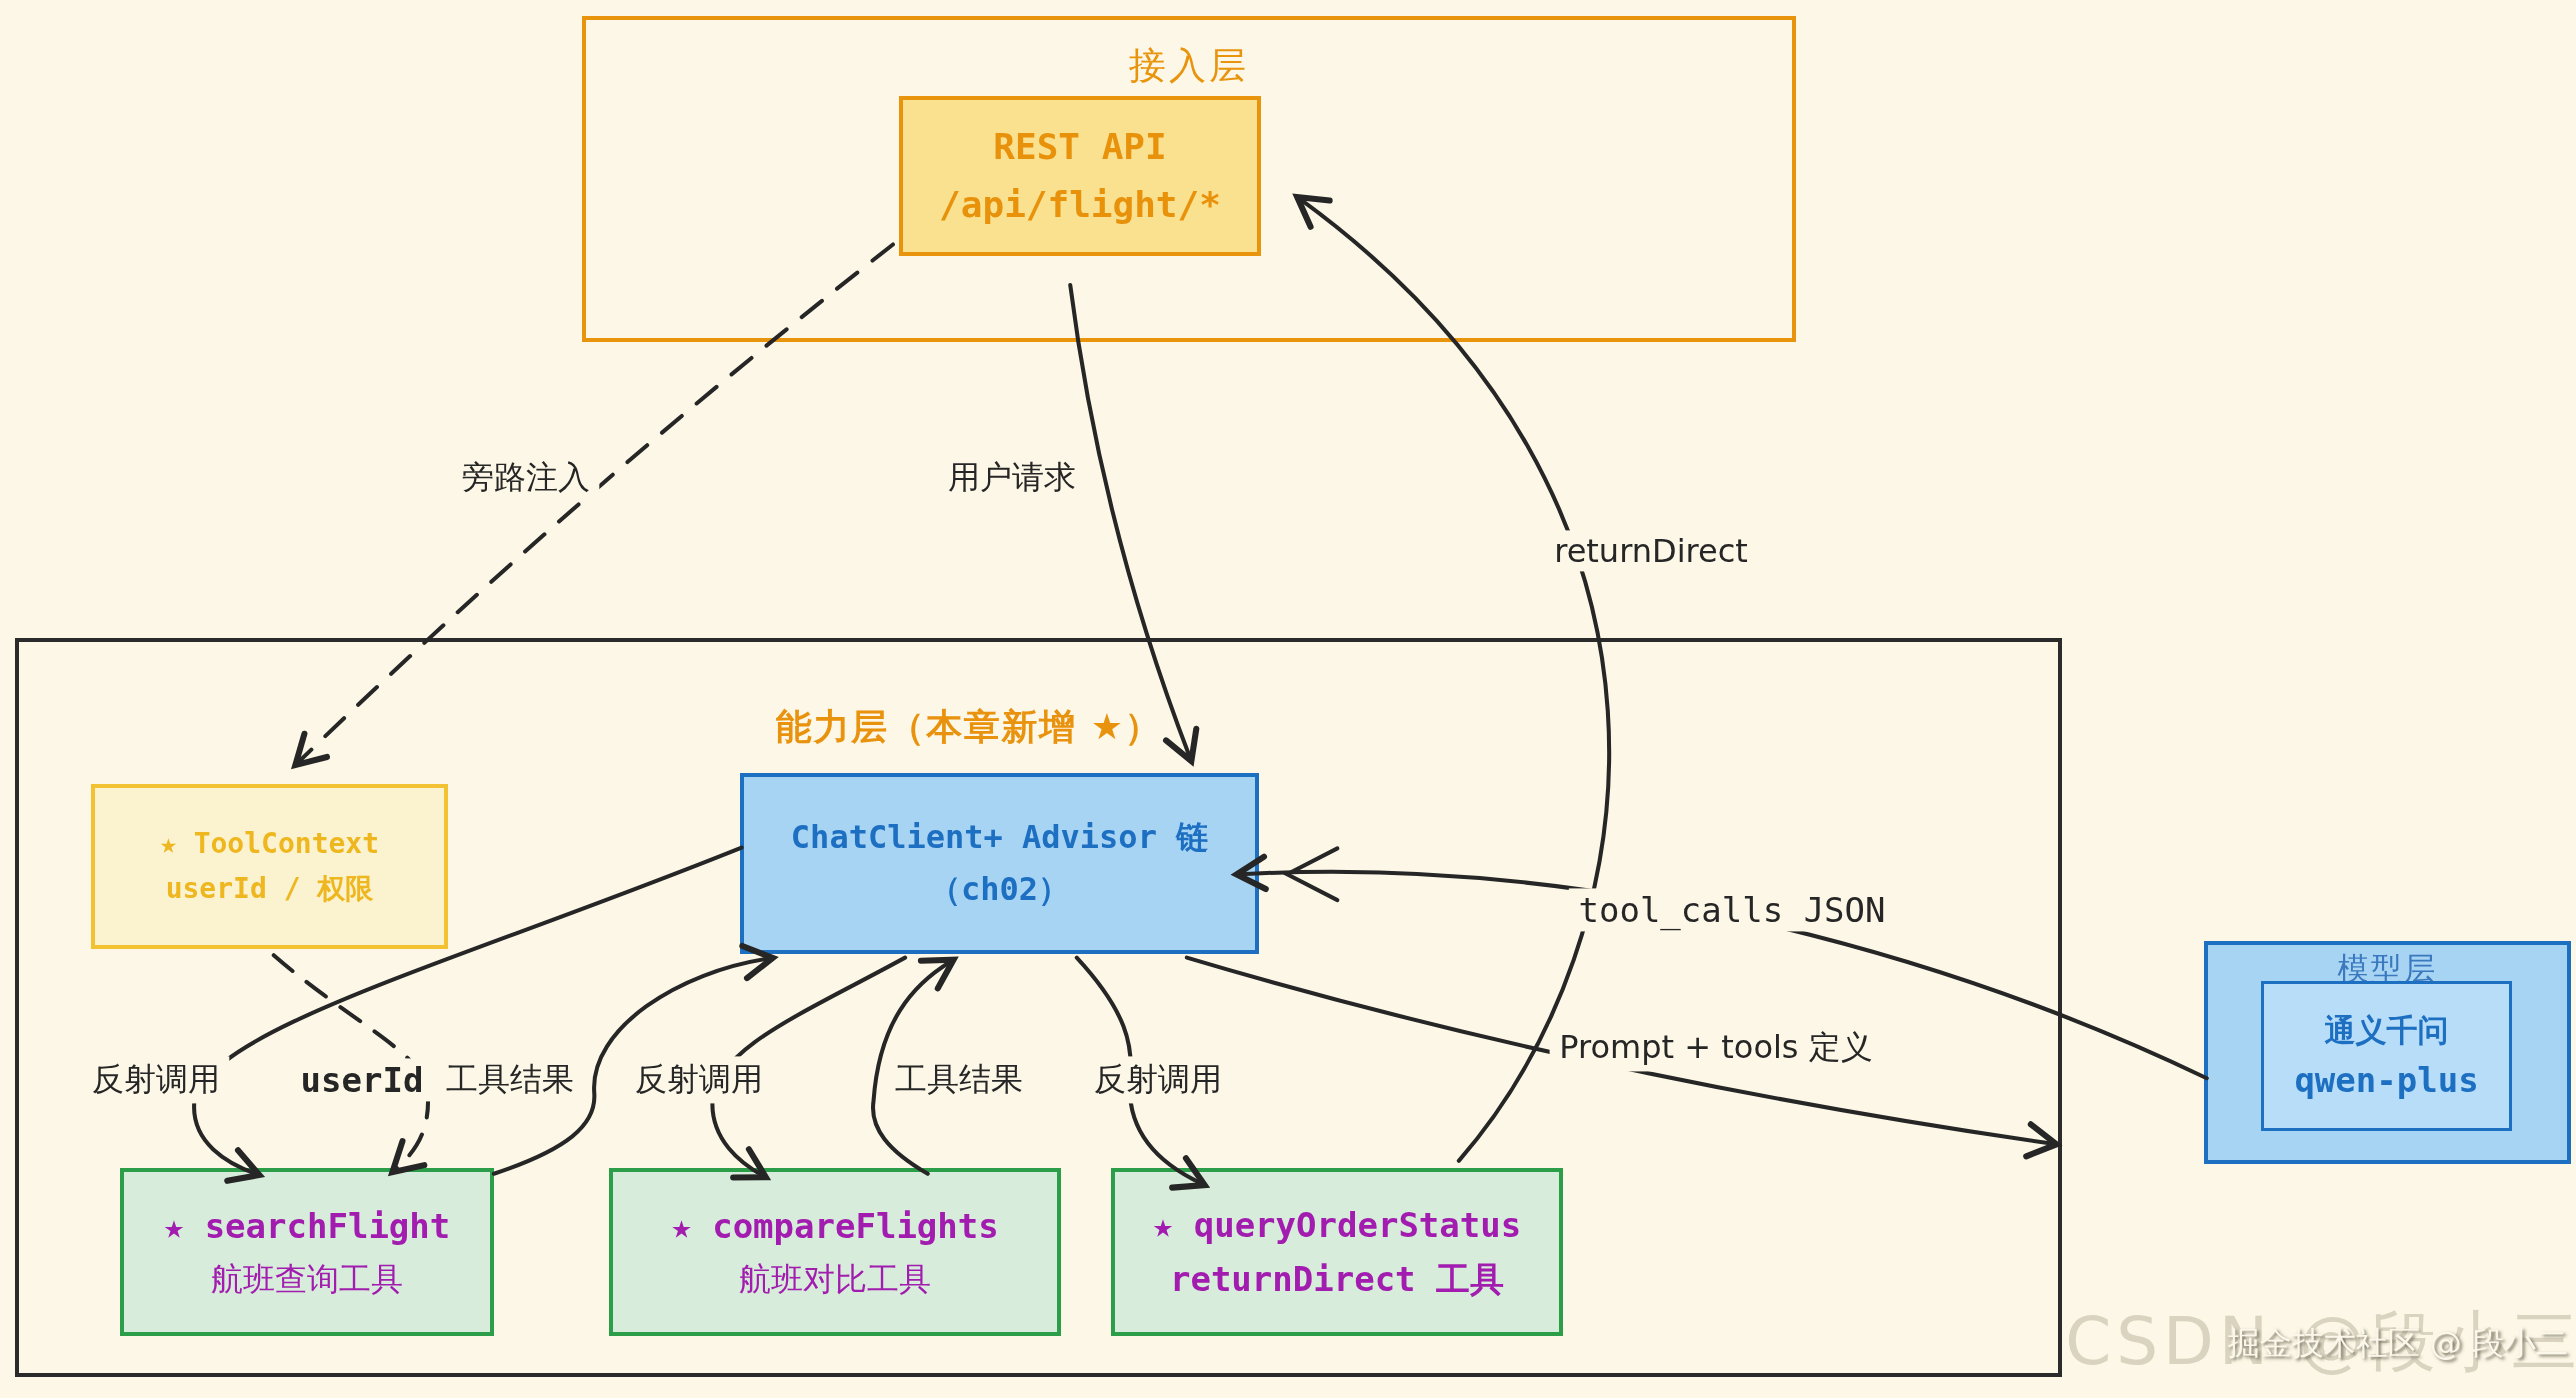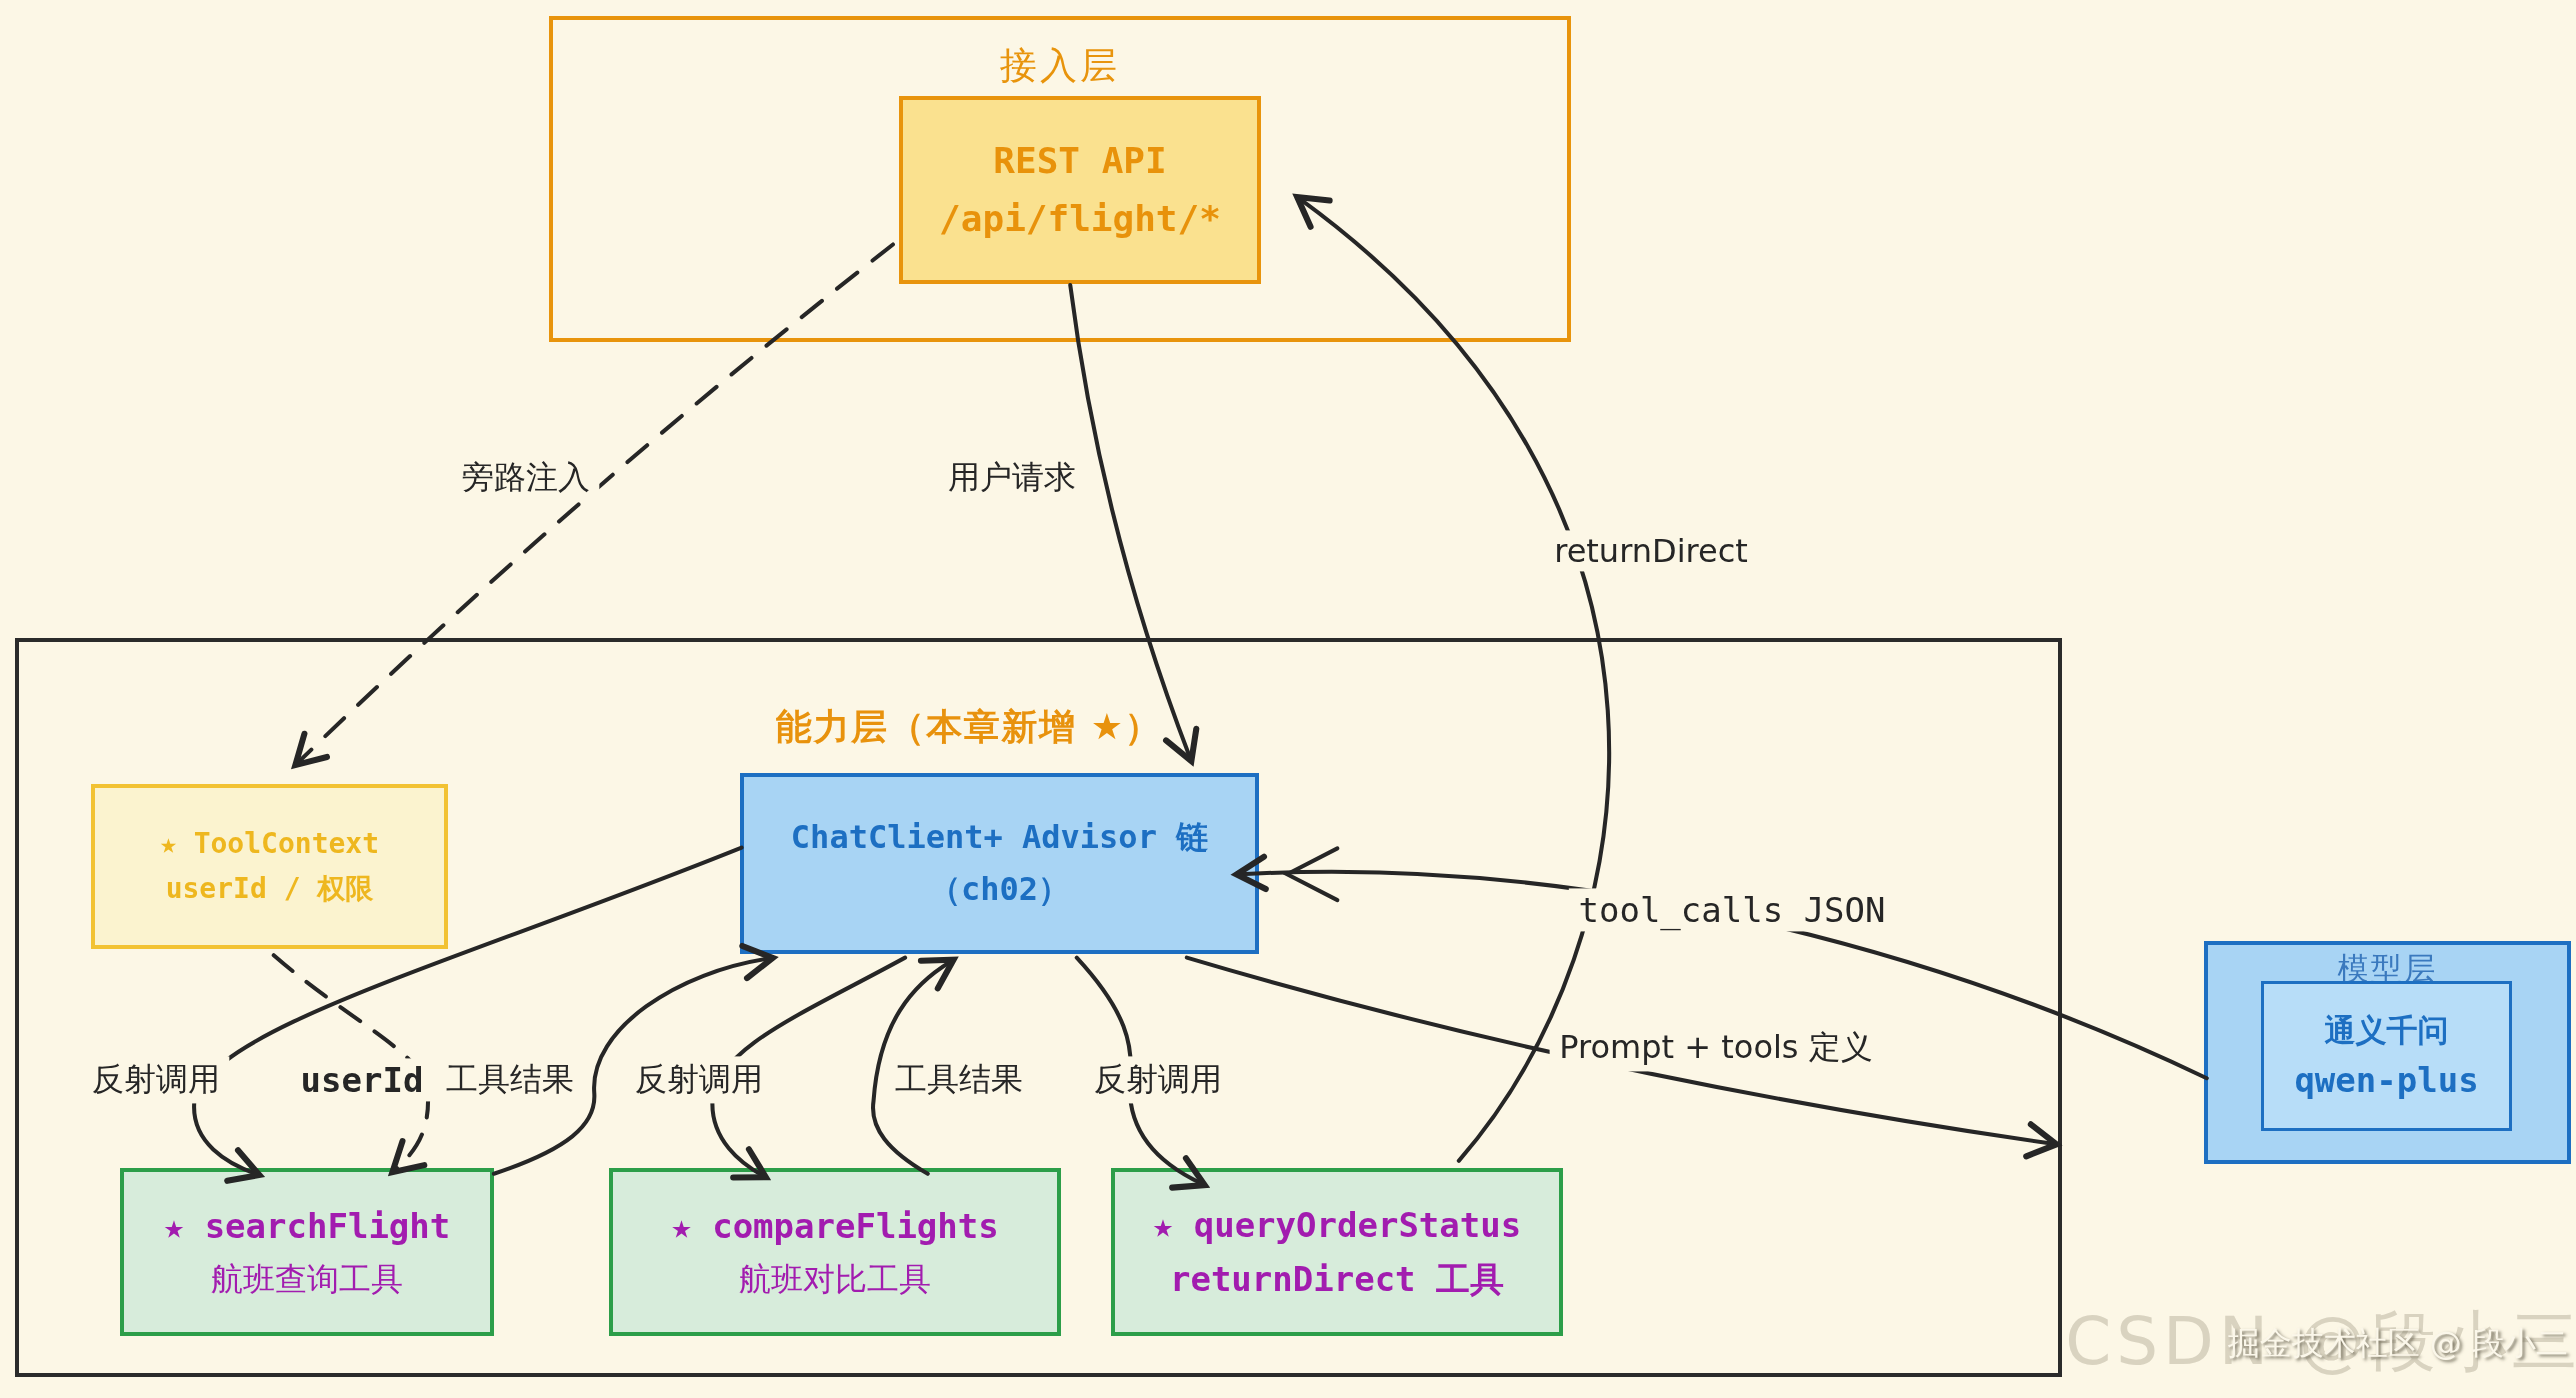--- a/index.html
+++ b/index.html
@@ -43,25 +43,25 @@
   .wm-juejin{position:absolute;right:8px;bottom:32px;z-index:6;font-size:32px;
     color:#FBF7EA;text-shadow:2.4px 2.4px 3.2px rgba(110,104,86,0.95);white-space:nowrap;margin-top:27px;}
 </style>
 </head>
 <body>
 
 <div class="canvas">
 
   <div class="nodes">
 
-    <div class="box layer-frame" style="left:549px;top:16px;width:1022px;height:326px;">
+    <div class="box layer-frame" style="left:582px;top:16px;width:1214px;height:326px;">
       <div class="layer-title">接入层</div>
     </div>
 
-    <div class="box node rest-node mono" style="left:899px;top:96px;width:362px;height:188px;">
+    <div class="box node rest-node mono" style="left:899px;top:96px;width:362px;height:160px;">
       <div>REST API</div>
       <div>/api/flight/*</div>
     </div>
 
     <div class="box black-frame" style="left:14.6px;top:638px;width:2047px;height:739px;"></div>
     <div class="cap-title" style="left:969px;top:727px;">能力层（本章新增 ★）</div>
 
     <div class="box node gold-node mono" style="left:91px;top:784px;width:357px;height:165px;">
       <div>★ ToolContext</div>
       <div>userId / 权限</div>

